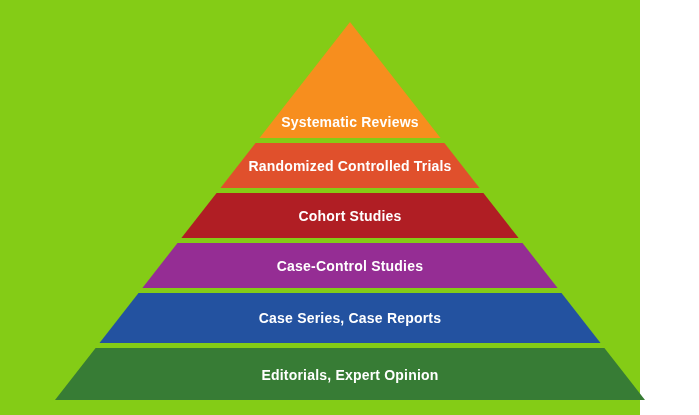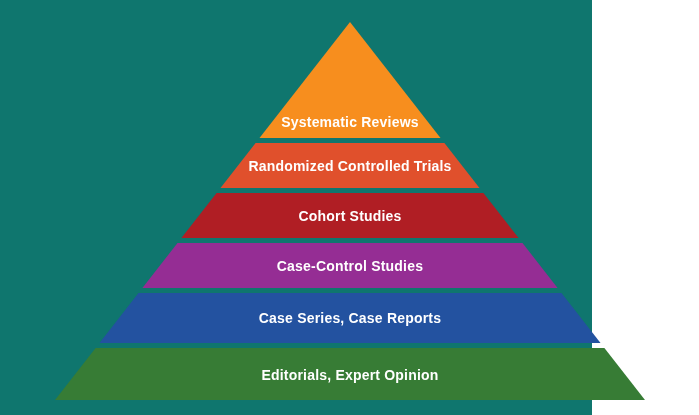--- a/index.html
+++ b/index.html
@@ -6,23 +6,23 @@
     margin: 0;
     padding: 0;
     width: 699px;
     height: 415px;
     background: #ffffff;
     overflow: hidden;
     font-family: "Liberation Sans", sans-serif;
   }
   .stage {
     position: relative;
-    width: 592px;
+    width: 640px;
     height: 415px;
-    background: #0f766e;
+    background: #84cc16;
   }
   svg {
     display: block;
   }
   .level-label {
     font-family: "Liberation Sans", sans-serif;
     font-weight: bold;
     font-size: 14px;
     text-anchor: middle;
     letter-spacing: 0.2px;

